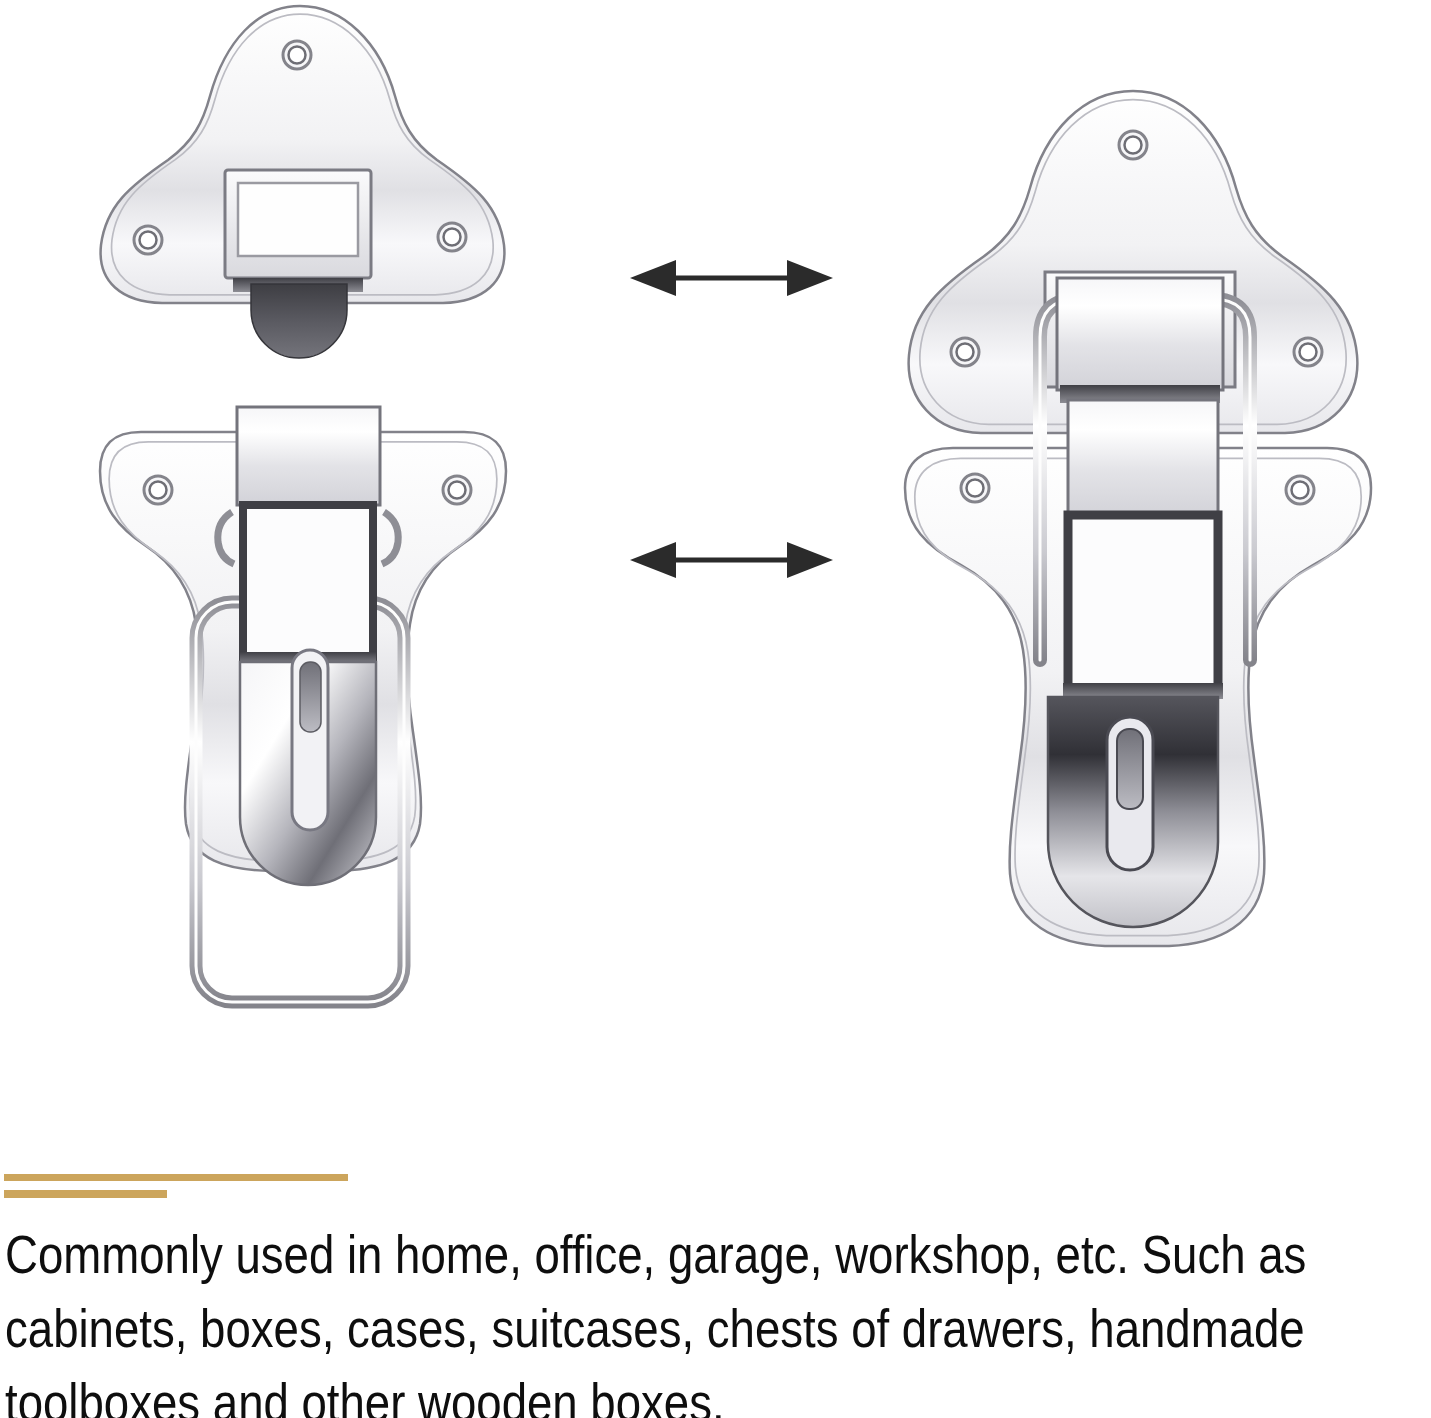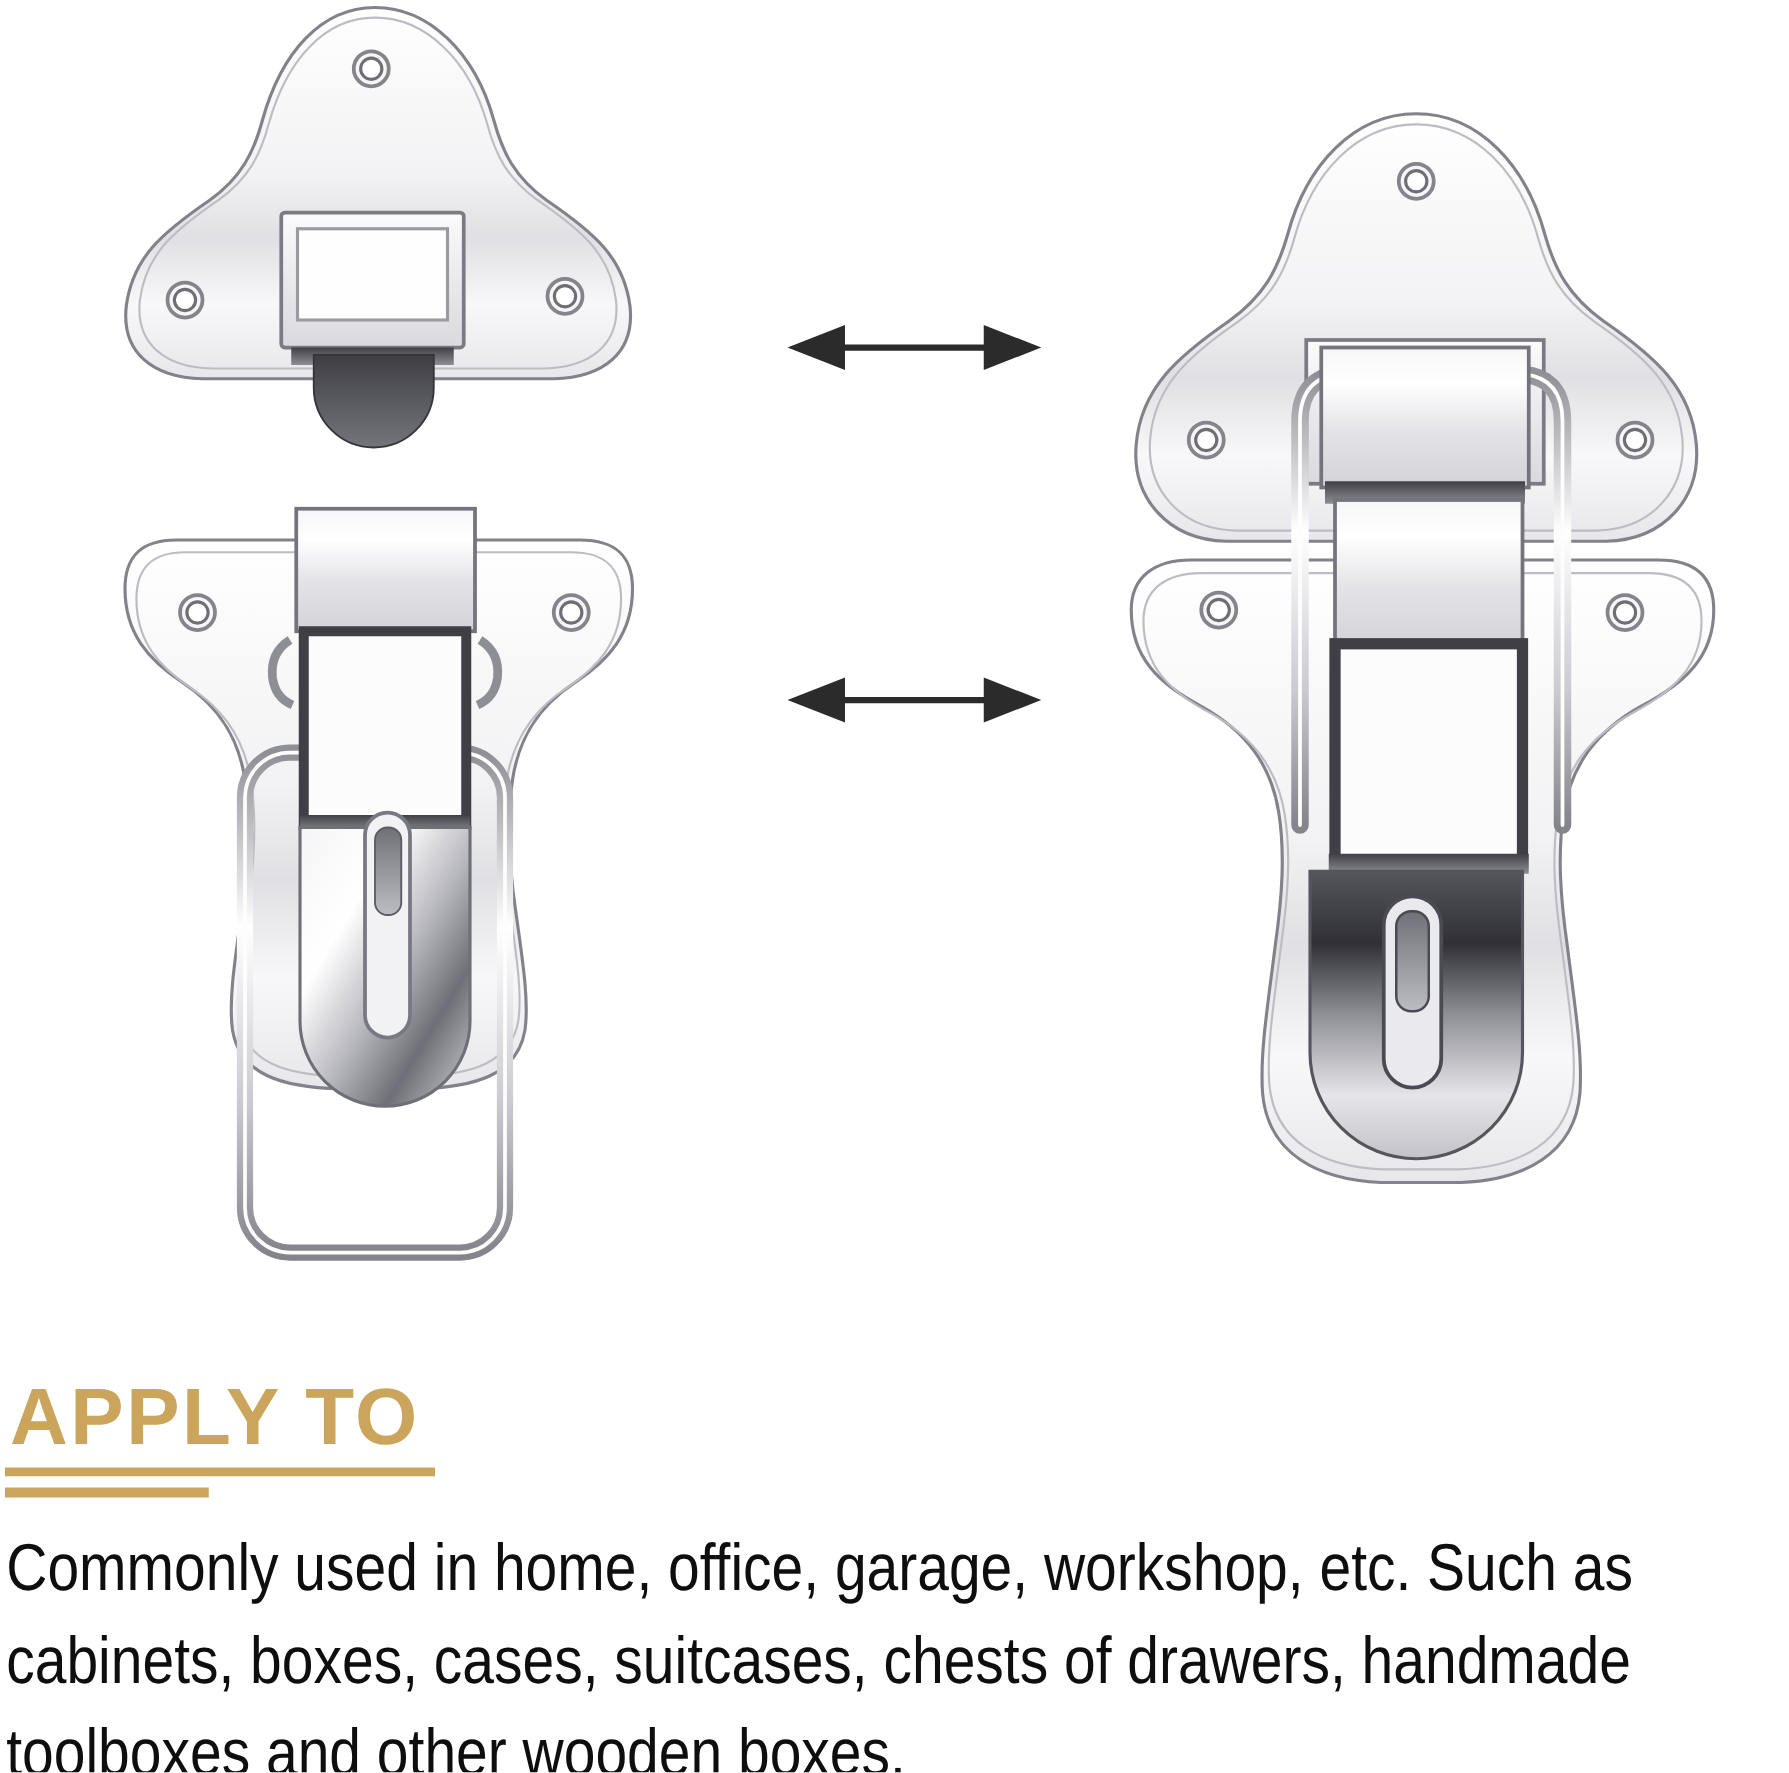--- a/index.html
+++ b/index.html
@@ -198,21 +198,20 @@
       <polygon points="630,278 676,260 676,296" fill="#2b2b2b"></polygon>
       <polygon points="833,278 787,260 787,296" fill="#2b2b2b"></polygon>
     </g>
     <g>
       <line x1="668" y1="560" x2="795" y2="560" stroke="#2b2b2b" stroke-width="5"></line>
       <polygon points="630,560 676,542 676,578" fill="#2b2b2b"></polygon>
       <polygon points="833,560 787,542 787,578" fill="#2b2b2b"></polygon>
     </g>
   </svg>
 
-  <h1 class="heading">APPLY TO</h1>
   <div class="bar long"></div>
   <div class="bar short"></div>
 
   <div class="body-text">
     <p>Commonly used in home, office, garage, workshop, etc. Such as</p>
     <p>cabinets, boxes, cases, suitcases, chests of drawers, handmade</p>
     <p>toolboxes and other wooden boxes.</p>
   </div>
 </div>
 

